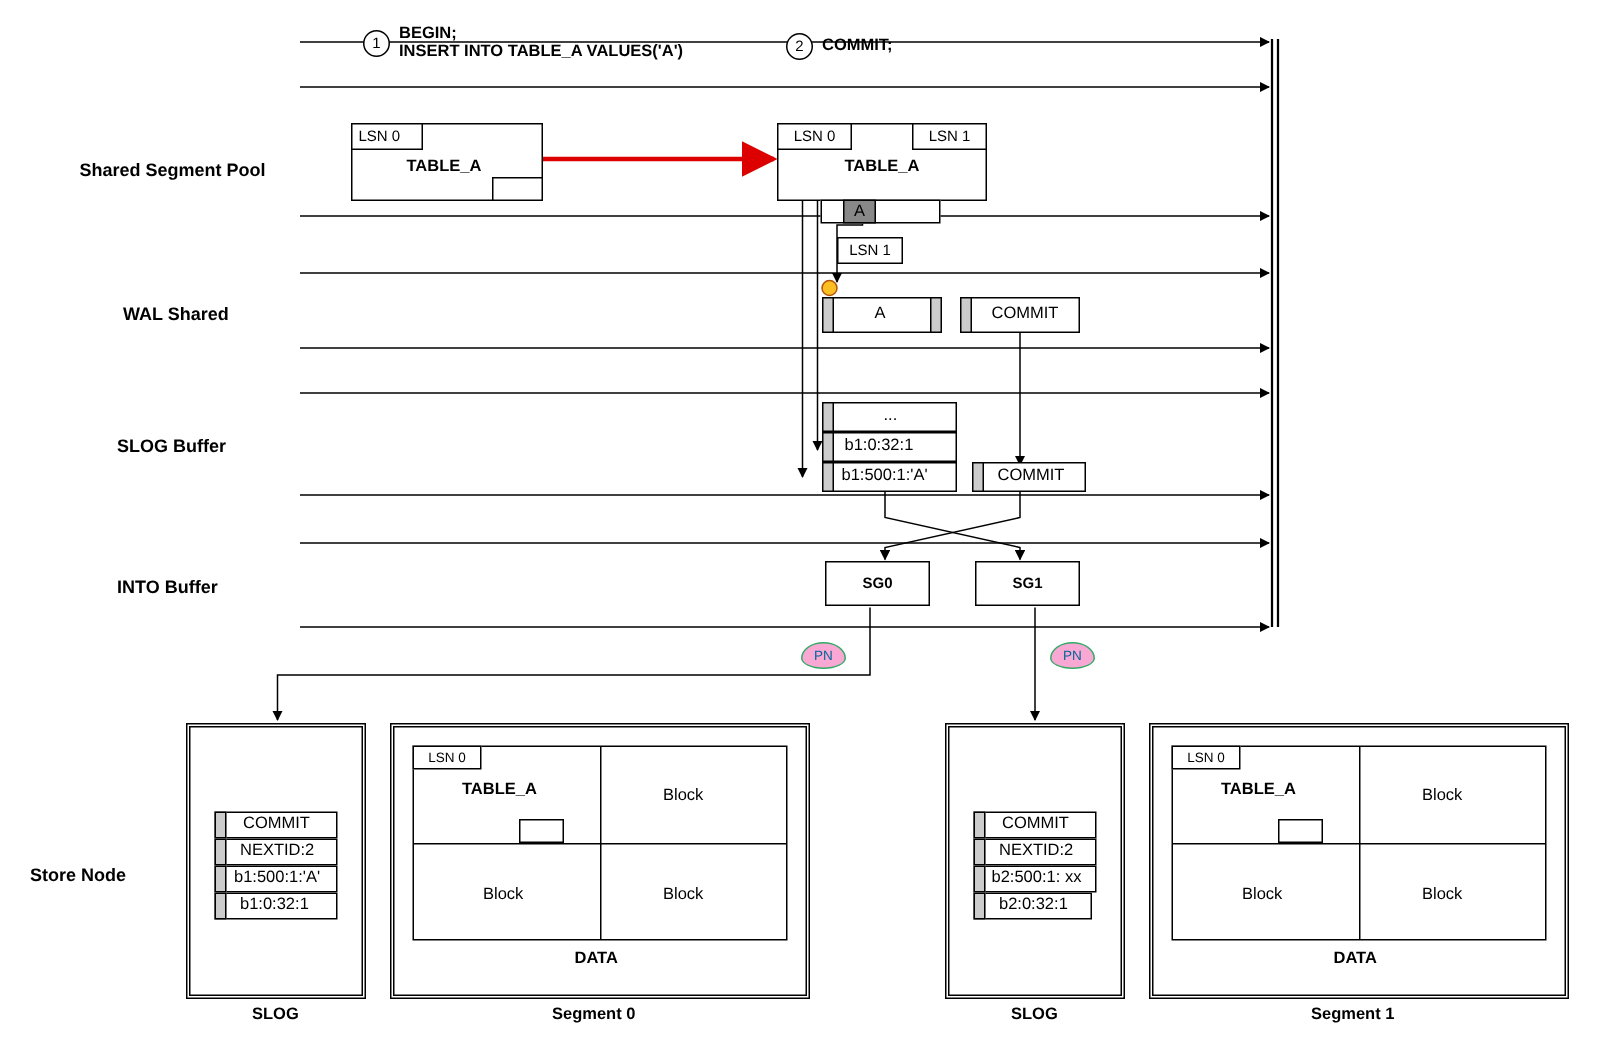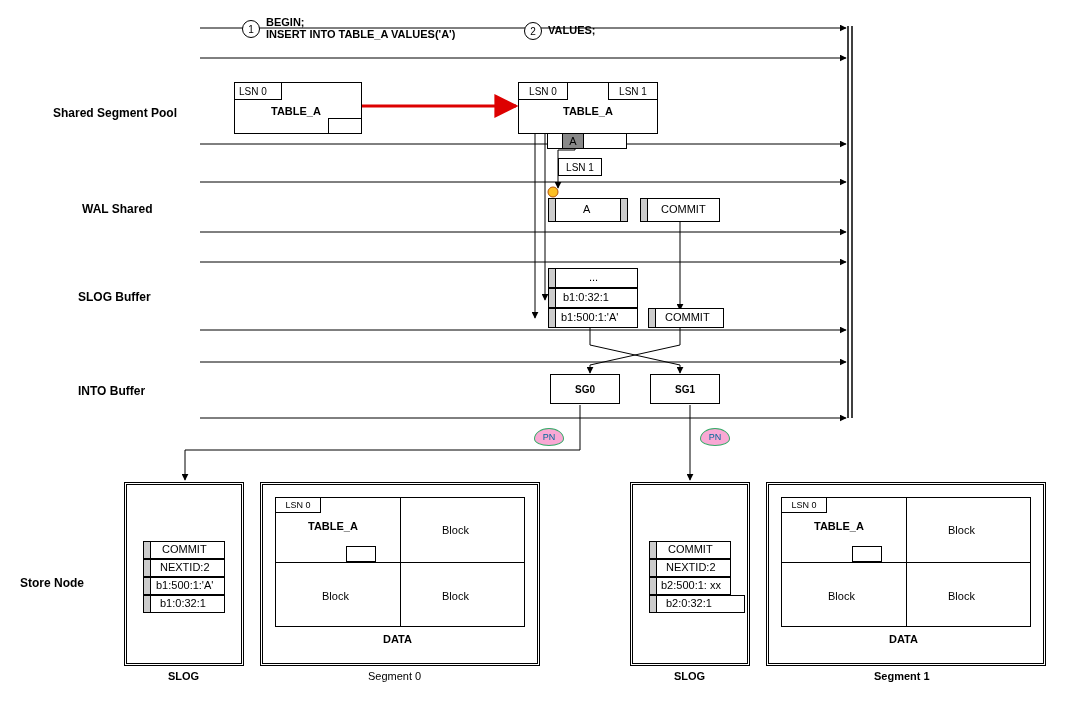--- a/index.html
+++ b/index.html
@@ -73,21 +73,21 @@
 </svg>
 
 <div class="step-circle" style="left:242px; top:20px;">
     <span>1</span>
   </div>
 <div class="txt" style="left:266px; top:16px; font-weight:bold; white-space:pre; font-size:11px;">BEGIN;
 INSERT INTO TABLE_A VALUES('A')</div>
 <div class="step-circle" style="left:524px; top:22px;">
     <span>2</span>
   </div>
-<div class="txt" style="left:548px; top:24px; font-weight:bold;">VALUES;</div>
+<div class="txt" style="left:548px; top:24px; font-weight:bold;">COMMIT;</div>
 
 <div class="lbl" style="left:53px; top:106px;">Shared Segment Pool</div>
 <div class="lbl" style="left:82px; top:202px;">WAL Shared</div>
 <div class="lbl" style="left:78px; top:290px;">SLOG Buffer</div>
 <div class="lbl" style="left:78px; top:384px;">INTO Buffer</div>
 <div class="lbl" style="left:20px; top:576px;">Store Node</div>
 
 <div class="box" style="left:234px; top:82px; width:128px; height:52px;">
   <div class="cell" style="left:-1px; top:-1px; width:48px; height:18px; justify-content:flex-start; padding-left:4px;">LSN 0</div>
   <div class="txt" style="left:36px; top:22px; font-weight:bold;">TABLE_A</div>
@@ -165,36 +165,36 @@
     <div style="position:absolute; left:0; top:50%; width:100%; height:1px; background:#000;"></div>
     <div class="cell" style="left:-1px; top:-1px; width:46px; height:16px; font-size:9px;">LSN 0</div>
     <div class="txt" style="left:32px; top:22px; font-weight:bold;">TABLE_A</div>
     <div class="box thin" style="left:70px; top:48px; width:30px; height:16px;"></div>
     <div class="txt" style="left:166px; top:26px;">Block</div>
     <div class="txt" style="left:46px; top:92px;">Block</div>
     <div class="txt" style="left:166px; top:92px;">Block</div>
   </div>
   <div class="txt" style="left:120px; top:148px; font-weight:bold;">DATA</div>
 </div>
-<div class="txt" style="left:368px; top:670px; font-weight:normal;">Segment 0</div>
+<div class="txt" style="left:368px; top:670px; font-weight:bold;">Segment 0</div>
 
 <div class="dbl" style="position:absolute; left:630px; top:482px; width:120px; height:184px;">
   <div class="box" style="left:16px; top:56px; width:82px; height:18px;">
       <div class="tabmark" style="left:-1px;top:-1px;height:18px;"></div>
       <div class="txt" style="left:18px; top:1px;">COMMIT</div>
     </div>
   <div class="box" style="left:16px; top:74px; width:82px; height:18px;">
       <div class="tabmark" style="left:-1px;top:-1px;height:18px;"></div>
       <div class="txt" style="left:16px; top:1px;">NEXTID:2</div>
     </div>
   <div class="box" style="left:16px; top:92px; width:82px; height:18px;padding-left:40px;">
       <div class="tabmark" style="left:-1px;top:-1px;height:18px;"></div>
       <div class="txt" style="left:11px; top:1px;">b2:500:1: xx</div>
     </div>
-  <div class="box" style="left:16px; top:110px; width:96px; height:18px;">
+  <div class="box" style="left:16px; top:110px; width:79px; height:18px;">
       <div class="tabmark" style="left:-1px;top:-1px;height:18px;"></div>
       <div class="txt" style="left:16px; top:1px;">b2:0:32:1</div>
     </div>
 </div>
 <div class="txt" style="left:674px; top:670px; font-weight:bold;">SLOG</div>
 
 <div class="dbl" style="position:absolute; left:766px; top:482px; width:280px; height:184px;">
   <div class="box" style="left:12px; top:12px; width:250px; height:130px;">
     <div style="position:absolute; left:50%; top:0; width:1px; height:100%; background:#000;"></div>
     <div style="position:absolute; left:0; top:50%; width:100%; height:1px; background:#000;"></div>

